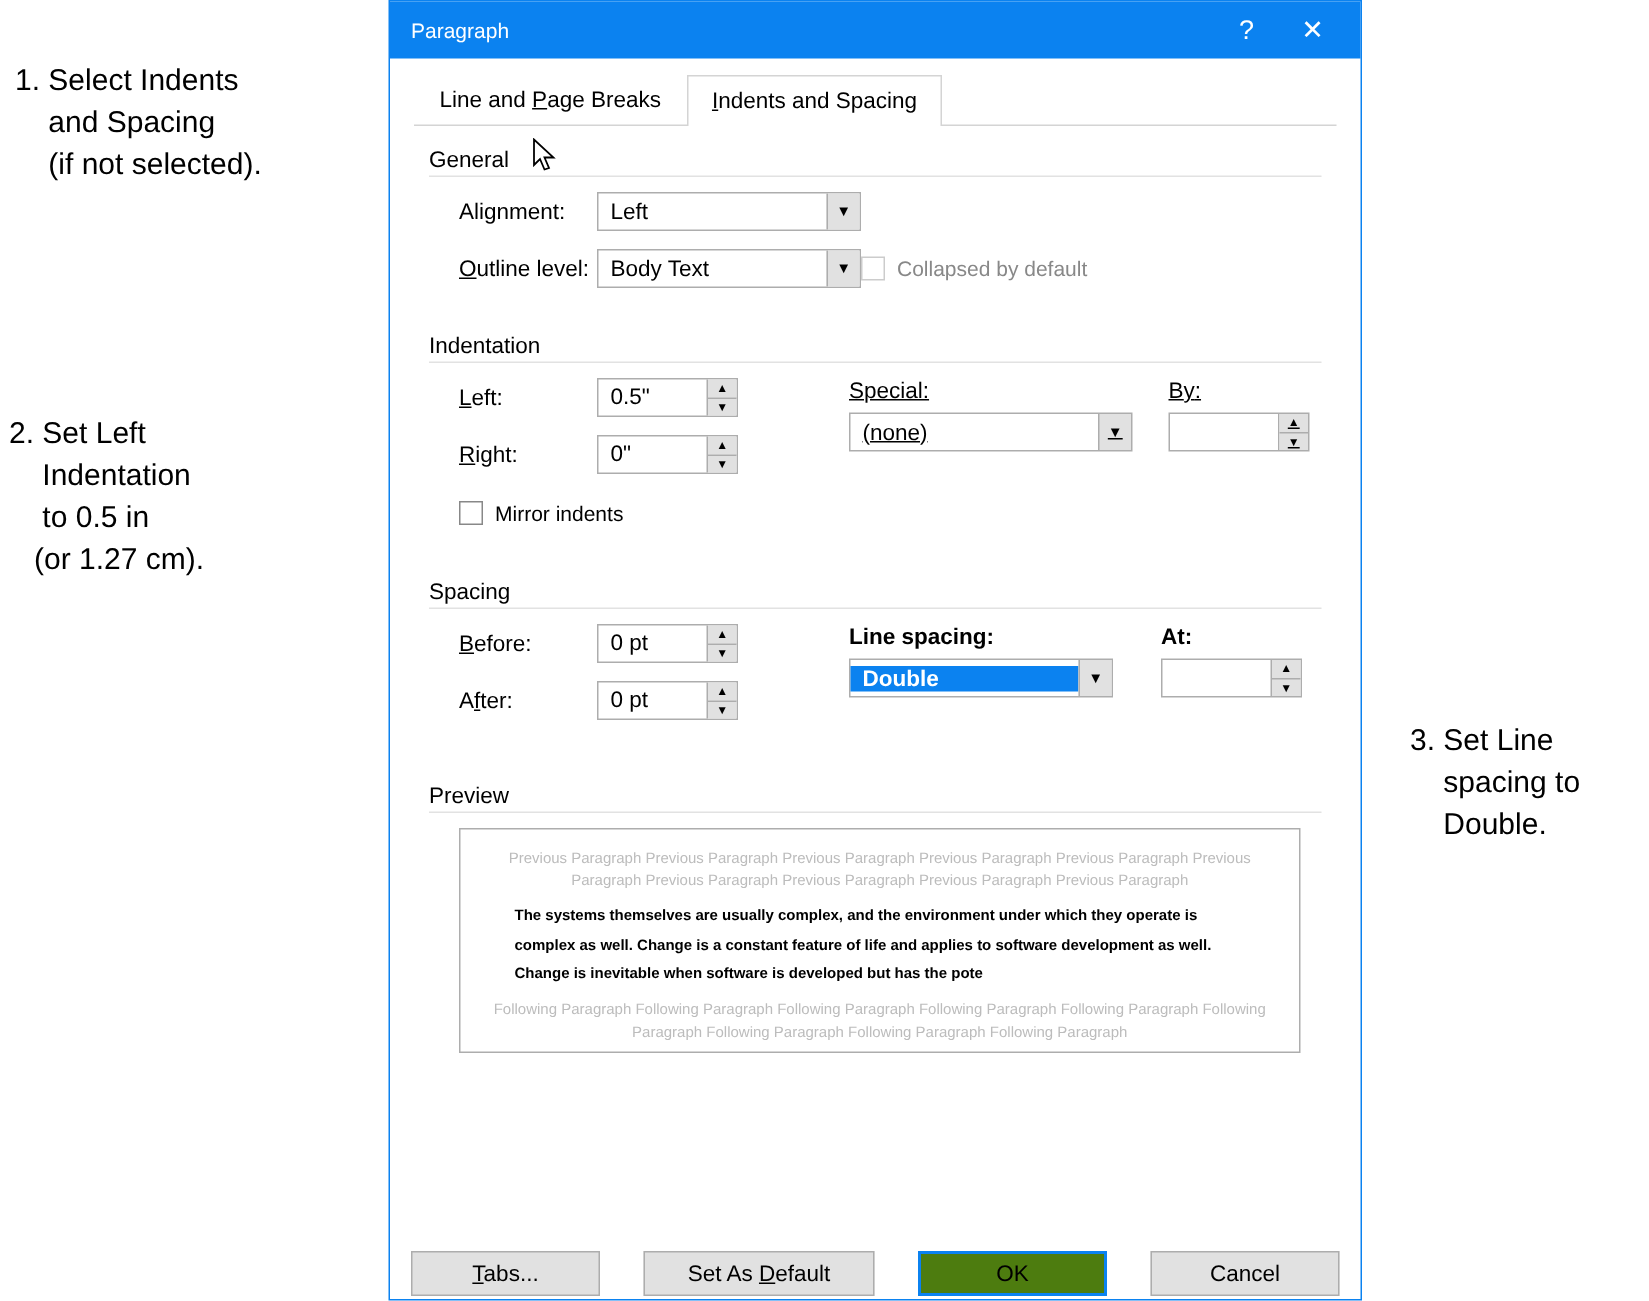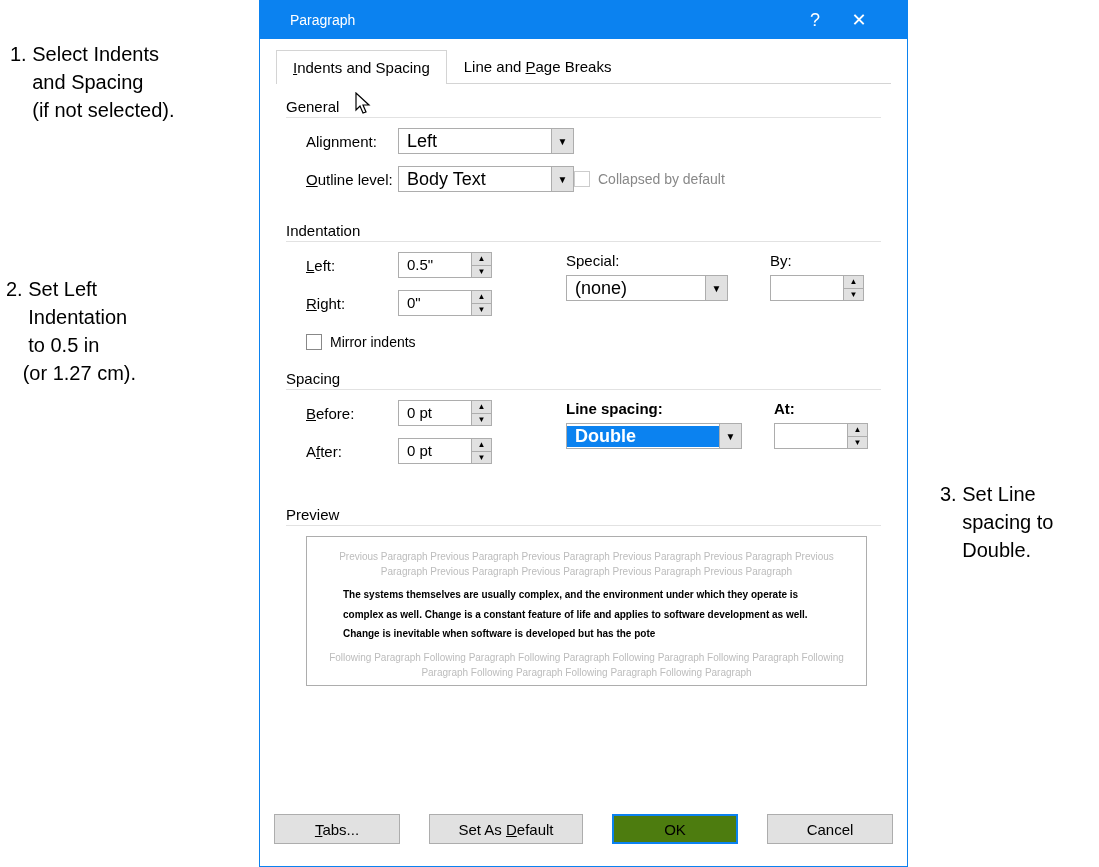--- a/index.html
+++ b/index.html
@@ -32,21 +32,21 @@
       background: #fff;
       display: flex;
       flex-direction: column;
     }
     .titlebar {
       height: 38px;
       background: #0b82f0;
       color: #fff;
       display: flex;
       align-items: center;
-      padding: 0 26px;
+      padding: 0 10px;
       font-size: 14px;
       position: relative;
     }
     .titlebar .title { flex: 1; padding-left: 4px; }
     .titlebar .tb-btn {
       width: 44px;
       height: 38px;
       display: flex;
       align-items: center;
       justify-content: center;
@@ -101,21 +101,21 @@
     .select-box {
       display: flex;
       align-items: center;
       border: 1px solid #adadad;
       height: 26px;
       background: #fff;
     }
     .select-box .sel-text {
       flex: 1;
       padding: 0 8px;
-      font-size: 18px;
+      font-size: 15px;
     }
     .select-box .sel-btn {
       width: 22px;
       height: 100%;
       background: #e1e1e1;
       display: flex;
       align-items: center;
       justify-content: center;
       border-left: 1px solid #adadad;
       font-size: 10px;
@@ -171,21 +171,21 @@
       overflow: hidden;
       padding: 12px 18px;
       font-size: 10px;
       line-height: 1.5;
       text-align: center;
     }
     .preview-gray { color: #bcbcbc; font-size: 10px; }
     .preview-body { color: #000; font-size: 10px; font-weight: 600; margin: 6px 18px; line-height: 1.95; text-align: left; }
 
     .dialog-footer {
-      padding: 14px 14px 22px 14px;
+      padding: 14px 14px 2px 14px;
       display: flex;
       gap: 12px;
       justify-content: space-between;
     }
     .btn {
       height: 30px;
       padding: 0 18px;
       min-width: 126px;
       background: #e1e1e1;
       border: 1px solid #adadad;
@@ -228,25 +228,25 @@
 
 <div class="dialog">
   <div class="titlebar">
     <span class="title">Paragraph</span>
     <div class="tb-btn">?</div>
     <div class="tb-btn">✕</div>
   </div>
 
   <div class="dialog-body" style="position:relative;">
     <div class="tabs">
+      <div class="tab">
+        <span>Line and </span><span class="u">P</span><span>age Breaks</span>
+      </div>
       <div class="tab active">
         <span class="u">I</span><span>ndents and Spacing</span>
-      </div>
-      <div class="tab">
-        <span>Line and </span><span class="u">P</span><span>age Breaks</span>
       </div>
     </div>
 
     <svg class="cursor-icon" width="20" height="24">
       <path d="M1 1 L1 18 L5 14 L8 21 L11 20 L8 13 L14 13 Z" fill="#fff" stroke="#000" stroke-width="1.2"></path>
     </svg>
 
     <div class="tabcontent">
 
       <div class="section-label">General</div>
@@ -295,26 +295,26 @@
             </div>
             <div class="spin-box" style="width:94px;">
               <span class="spin-text">0"</span>
               <span class="spin-btns">
                   <span class="spin-up">▲</span>
                   <span class="spin-down">▼</span>
                 </span>
             </div>
           </div>
         </div>
-        <div style="flex:1; display:flex; gap:24px;">
+        <div style="flex:1; display:flex; gap:24px;text-decoration:underline;">
           <div class="field-stack" style="flex:0 0 180px;">
             <span class="lbl2">
               <span class="u">S</span><span>pecial:</span>
             </span>
-            <div class="select-box" style="width:162px;">
+            <div class="select-box" style="width:189px;">
               <span class="sel-text">(none)</span>
               <span class="sel-btn">▼</span>
             </div>
           </div>
           <div class="field-stack" style="flex:0 0 100px;">
             <span class="lbl2">
               <span>B</span><span class="u">y</span><span>:</span>
             </span>
             <div class="spin-box" style="width:94px;">
               <span class="spin-text"></span>
@@ -327,21 +327,21 @@
         </div>
       </div>
 
       <div class="row" style="padding-left:20px; margin-top:6px;">
         <span class="checkbox"></span>
         <span>
           <span class="u">M</span><span>irror indents</span>
         </span>
       </div>
 
-      <div class="section-label" style="margin-top:20px;">Spacing</div>
+      <div class="section-label" style="margin-top:36px;">Spacing</div>
 
       <div style="display:flex; gap:40px;">
         <div style="flex:0 0 240px;">
           <div class="row">
             <div class="lbl" style="width:112px;">
               <span class="u">B</span><span>efore:</span>
             </div>
             <div class="spin-box" style="width:94px;">
               <span class="spin-text">0 pt</span>
               <span class="spin-btns">

